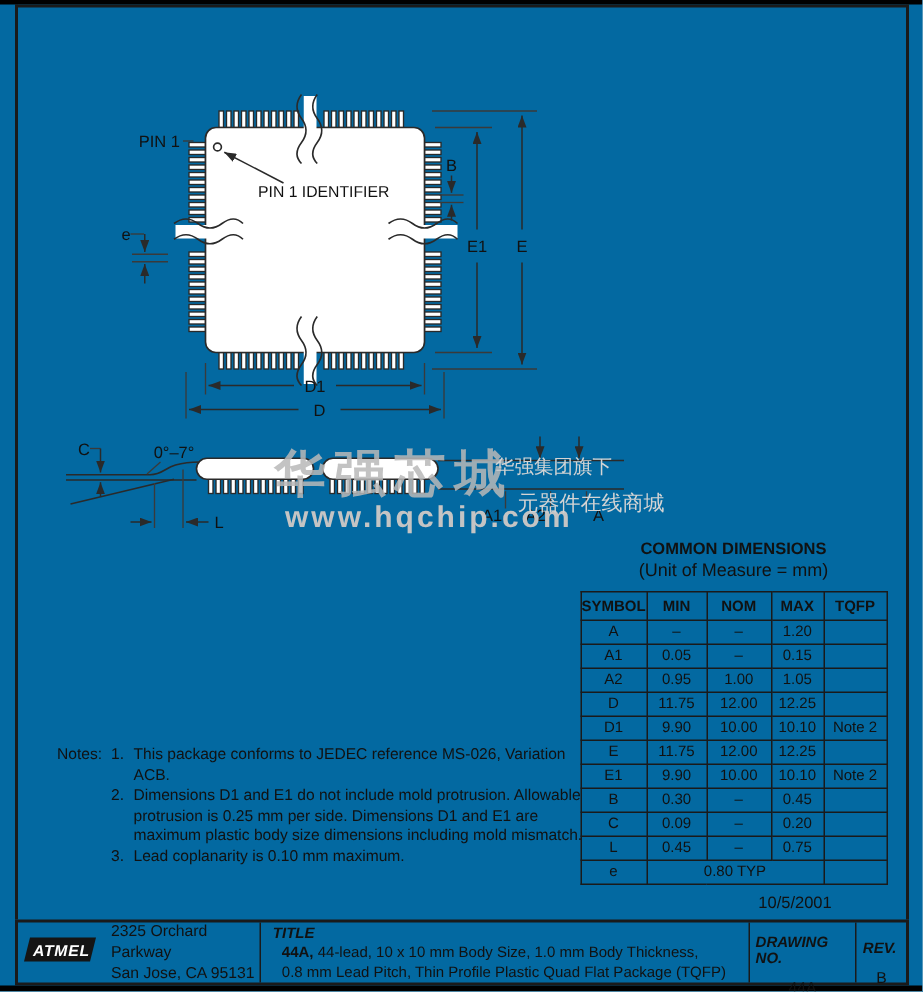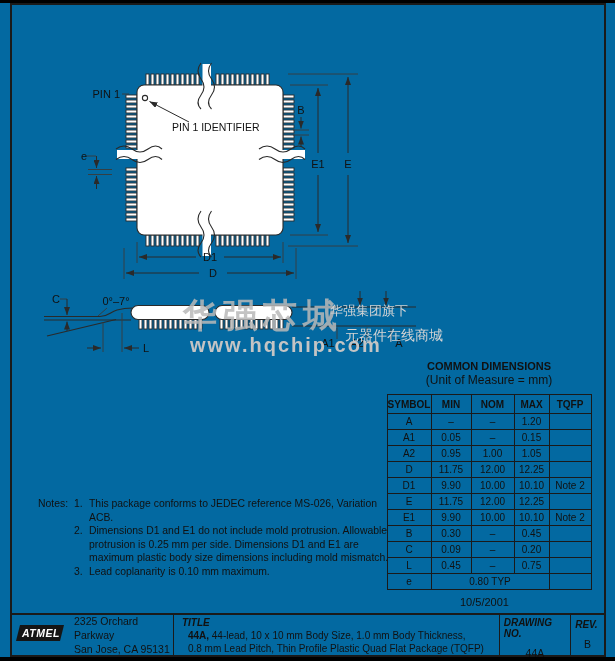--- a/index.html
+++ b/index.html
@@ -27,36 +27,36 @@
   .wm4 { left: 345px; top: 327px; font-size: 14px; font-weight: normal; color: #d4d4d4; }
 
   .dims { position: absolute; left: 383px; top: 360px; width: 212px; }
   .t-title { text-align: center; font-weight: bold; font-size: 11px; }
   .t-sub   { text-align: center; font-size: 12px; margin-top: 1px; }
   .dims table { border-collapse: collapse; margin: 7px auto 0; width: 204px; table-layout: fixed; }
   .dims th, .dims td { border: 1px solid #1a1a1a; font-size: 10px; text-align: center;
                        height: 16px; padding: 0; font-family: "Liberation Sans", sans-serif; }
   .dims th { font-weight: bold; height: 19px; margin-left: 24px; }
 
-  .date { position: absolute; top: 596px; left: 460px; width: 140px; text-align: left; font-size: 11px; }
+  .date { position: absolute; top: 596px; left: 460px; width: 140px; text-align: center; font-size: 11px; }
 
   .notes { position: absolute; left: 38px; top: 497px; width: 360px; font-size: 10.4px; line-height: 13.5px; }
   .notes-label { position: absolute; left: 0; top: 0; }
   .note-items { position: absolute; left: 36px; top: 0; width: 324px; }
   .note-item { display: flex; }
   .note-num { width: 15px; flex: 0 0 15px; }
   .note-text { flex: 1; }
 
   .title-block { position: absolute; left: 10px; top: 613px; width: 596px; height: 44px;
                  border: 2px solid #1a1a1a; display: flex; }
   .tb-cell { border-right: 1.5px solid #1a1a1a; height: 100%; position: relative; }
   .tb-logo-cell { width: 163px; display: flex; align-items: center; }
   .tb-title-cell { width: 328px; padding: 2px 0 0 6px; }
-  .tb-dwg-cell { width: 72px; text-align: center; padding-top: 2px; }
-  .tb-rev-cell { width: 33px; border-right: none; text-align: center; padding-top: 4px; }
+  .tb-dwg-cell { width: 72px; text-align: center; padding-top: 8px; }
+  .tb-rev-cell { width: 33px; border-right: none; text-align: center; padding-top: 12px; }
   .tb-label { font-weight: bold; font-size: 10px; text-align: left; padding-left: 4px; font-style: italic; }
   .tb-value { font-size: 10.5px; margin-top: 8px; text-align: center; }
   .tb-title-text { font-size: 10px; line-height: 12.5px; padding-left: 8px; margin-top: 2px; }
   .addr { font-size: 10.5px; line-height: 14px; margin-left: 8px; }
   .logo-wrap { margin-left: 4px; }
 </style>
 </head>
 <body>
 
 <div class="page">

